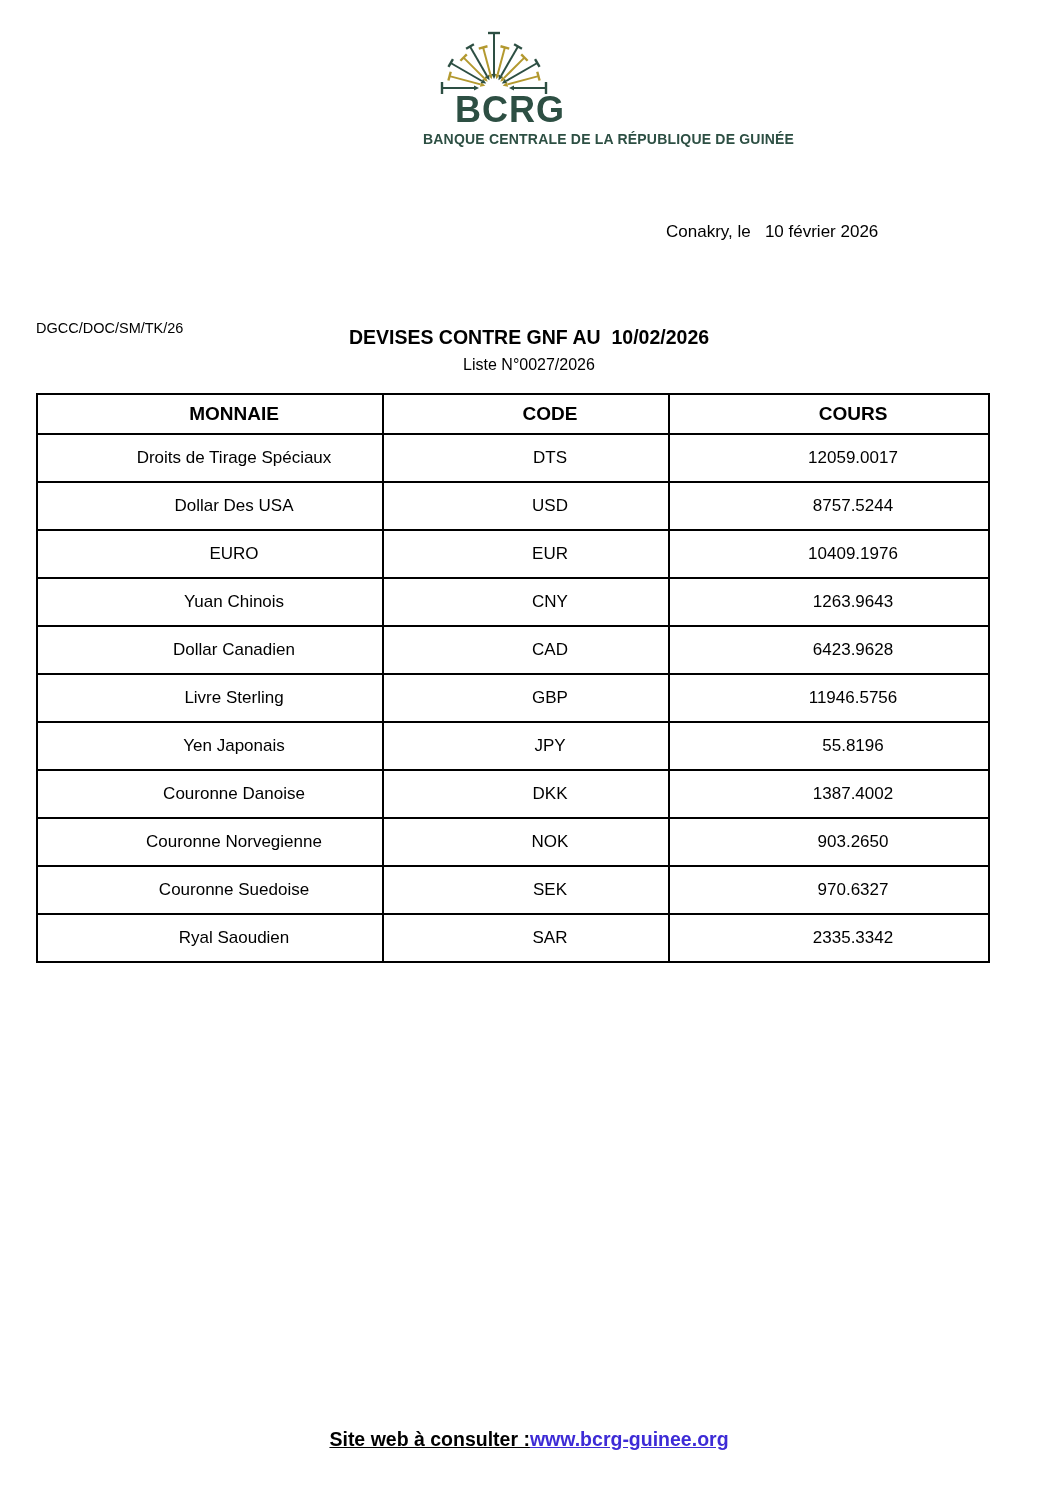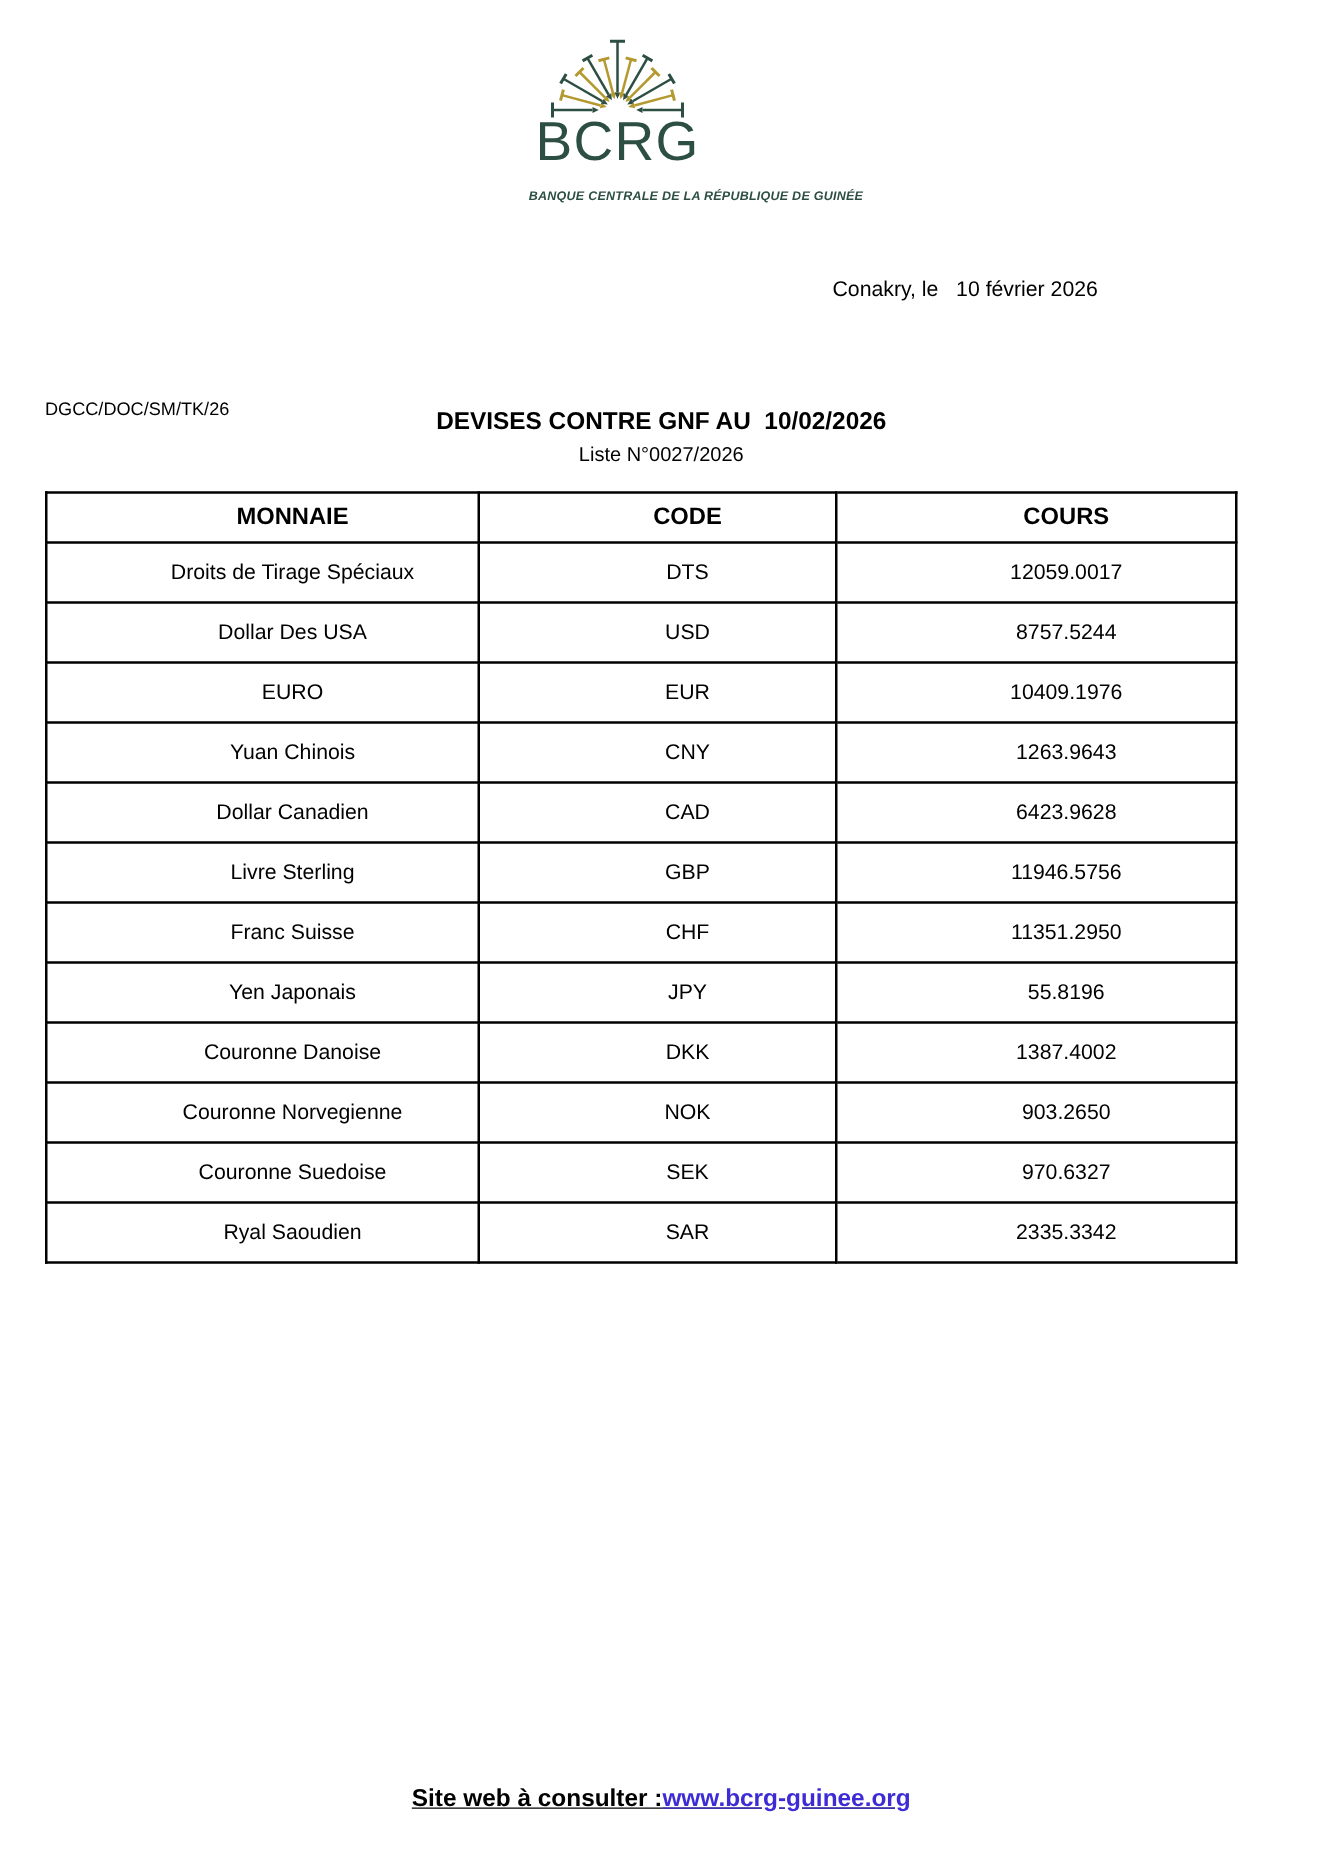--- a/index.html
+++ b/index.html
@@ -22,35 +22,35 @@
     overflow:hidden;
   }
   .logo{
     position:absolute;
     left:423px; top:28px;
     width:142px;
     text-align:center;
   }
   .logo svg{display:block;margin:0 auto;}
   .wordmark{
-    font-size:44px;
-    font-weight:normal;
+    font-size:36px;
+    font-weight:bold;
     letter-spacing:1px;
     color:var(--brand-green);
     line-height:1.0;
     margin-top:-4px;
+    text-align:right;
   }
   .tagline{
-    font-size:10px;
+    font-size:14px;
     font-weight:bold;
     letter-spacing:0.2px;
     color:var(--brand-green);
     white-space:nowrap;
-    margin-top:16px;
-    font-style:italic;
+    margin-top:3px;
   }
   .date-line{
     position:absolute;
     left:666px; top:222px;
     font-size:17px;
     white-space:pre;
   }
   .title1{
     position:absolute;
     left:0; top:284px;
@@ -223,25 +223,20 @@
           <td>Dollar Canadien</td>
           <td>CAD</td>
           <td>6423.9628</td>
         </tr>
         <tr>
           <td>Livre Sterling</td>
           <td>GBP</td>
           <td>11946.5756</td>
         </tr>
         <tr>
-          <td>Franc Suisse</td>
-          <td>CHF</td>
-          <td>11351.2950</td>
-        </tr>
-        <tr>
           <td>Yen Japonais</td>
           <td>JPY</td>
           <td>55.8196</td>
         </tr>
         <tr>
           <td>Couronne Danoise</td>
           <td>DKK</td>
           <td>1387.4002</td>
         </tr>
         <tr>

